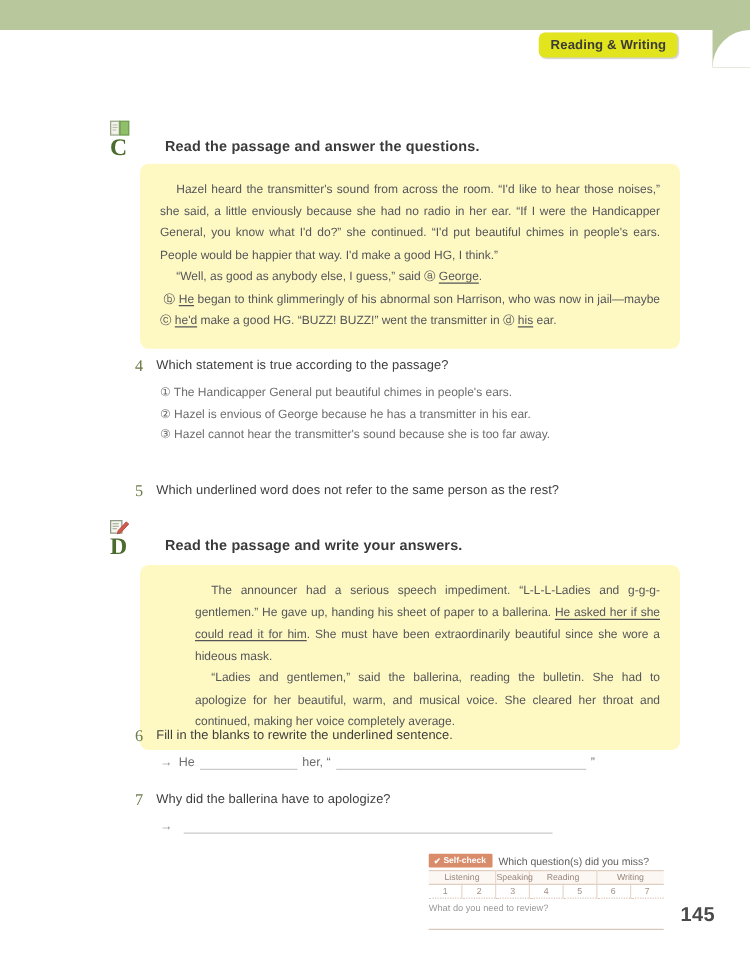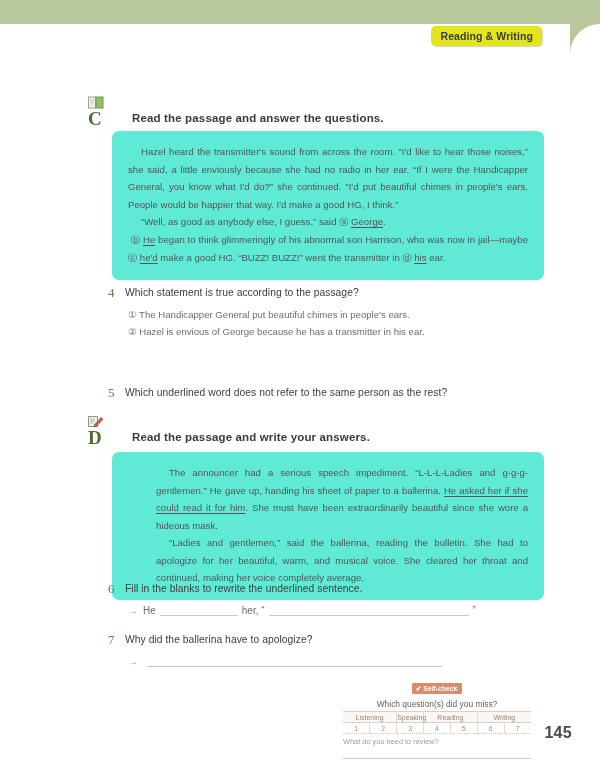--- a/index.html
+++ b/index.html
@@ -89,21 +89,21 @@
     letter-spacing: .15px;
     white-space: nowrap;
     padding-left: 16px;
   }
 
   
   .passage {
     position: absolute;
     left: 112px;
     width: 432px;
-    background: #5eead4;
+    background: #fef9c3;
     border-radius: 7px;
     padding: 12px 16px 13px 16px;
     box-sizing: border-box;
     font-size: 9.6px;
     line-height: 1.83;
     color: #55555a;
     text-align: justify;
   }
   .passage p { margin: 0; }
   .passage .indent { text-indent: 13px; }
@@ -170,21 +170,20 @@
     left: 343px;
     top: 683px;
     width: 188px;
     font-size: 7px;
     color: #8a7f78;
   }
   .sc-head {
     display: flex;
     align-items: center;
     gap: 5px;
-    flex-direction: column;
   }
   .sc-badge {
     background: #d98c6a;
     color: #ffffff;
     font-size: 6.8px;
     font-weight: bold;
     padding: 1.5px 5px 1.5px 4px;
     border-radius: 1px;
     display: inline-flex;
     align-items: center;
@@ -272,20 +271,21 @@
   <p>&nbsp;<span class="circ">ⓑ</span> <span class="u">He</span><span> began to think glimmeringly of his abnormal son Harrison, who was now in jail—maybe </span><span class="circ">ⓒ</span> <span class="u">he'd</span><span> make a good HG. “BUZZ! BUZZ!” went the transmitter in </span><span class="circ">ⓓ</span> <span class="u">his</span><span> ear.</span></p>
 </div>
 
 <div class="q" style="top:287px;">
   <span class="q-num">4</span>
   <span class="q-text">Which statement is true according to the passage?</span>
 </div>
 <div class="choices" style="top:307px;">
   <div>① The Handicapper General put beautiful chimes in people's ears.</div>
   <div>② Hazel is envious of George because he has a transmitter in his ear.</div>
+  <div>③ Hazel cannot hear the transmitter's sound because she is too far away.</div>
 </div>
 
 <div class="q" style="top:387px;">
   <span class="q-num">5</span>
   <span class="q-text">Which underlined word does not refer to the same person as the rest?</span>
 </div>
 
 <div class="section" style="top:415px;">
   <span class="sec-icon">
     <svg width="16" height="14" viewBox="0 0 16 14">

